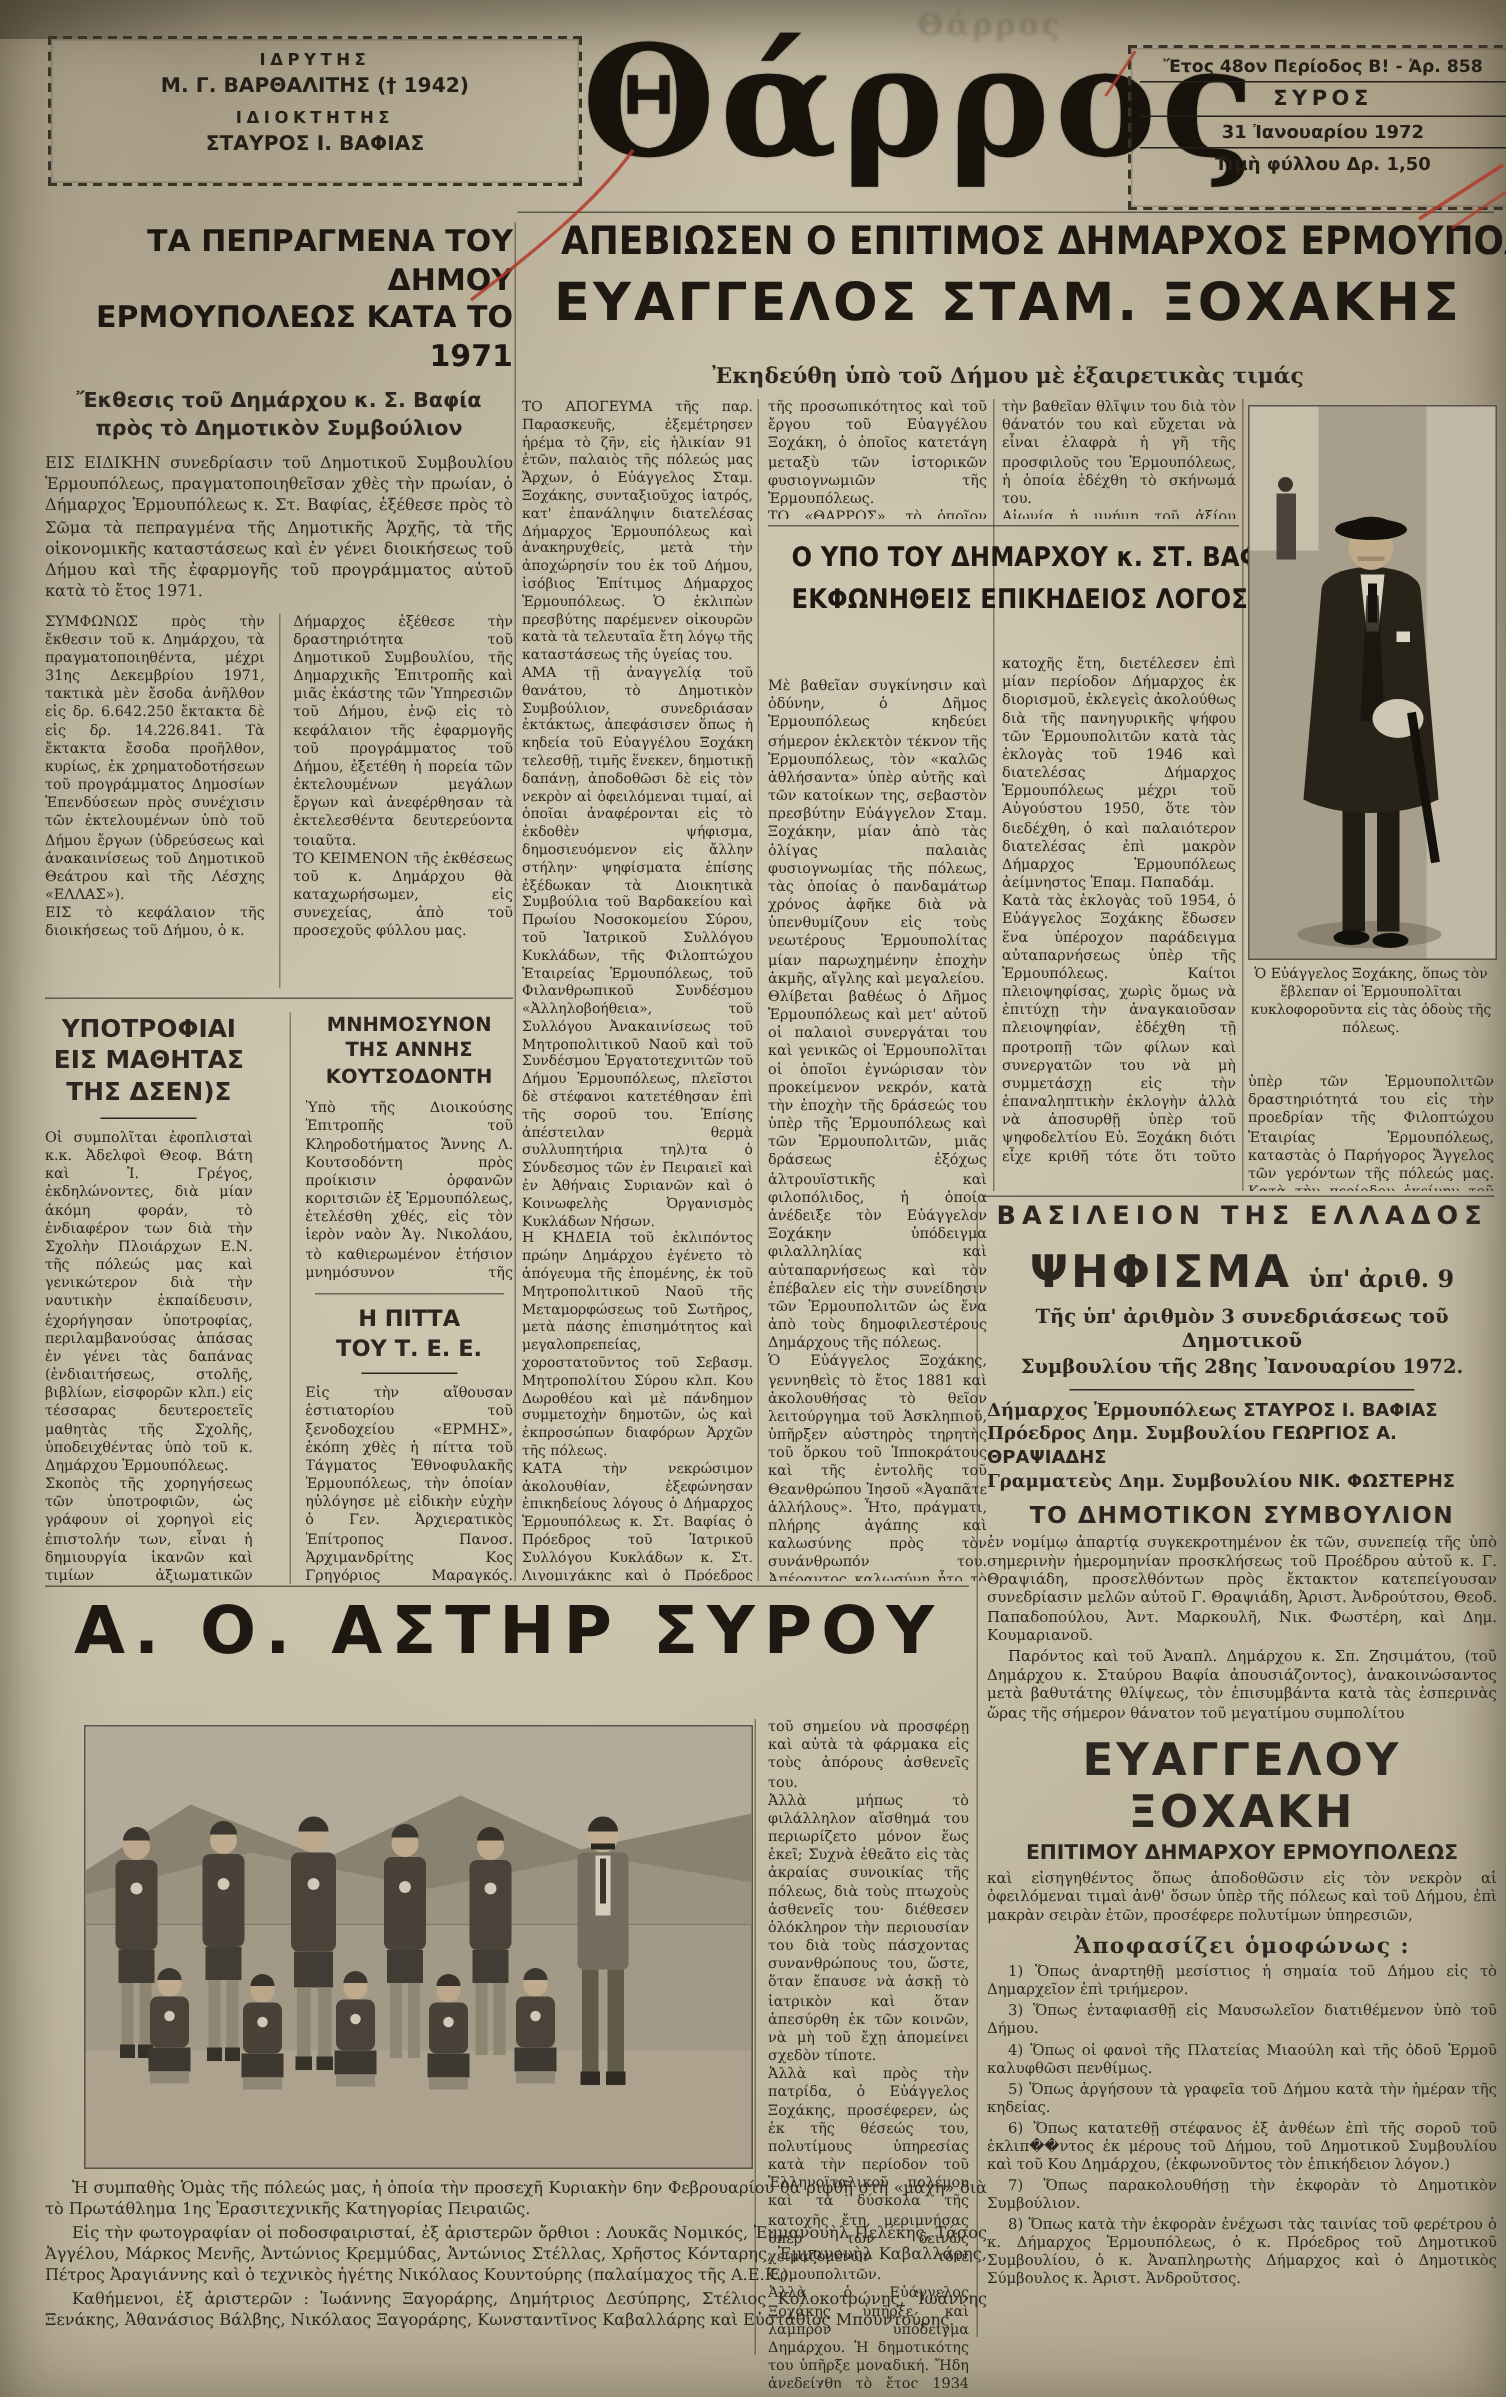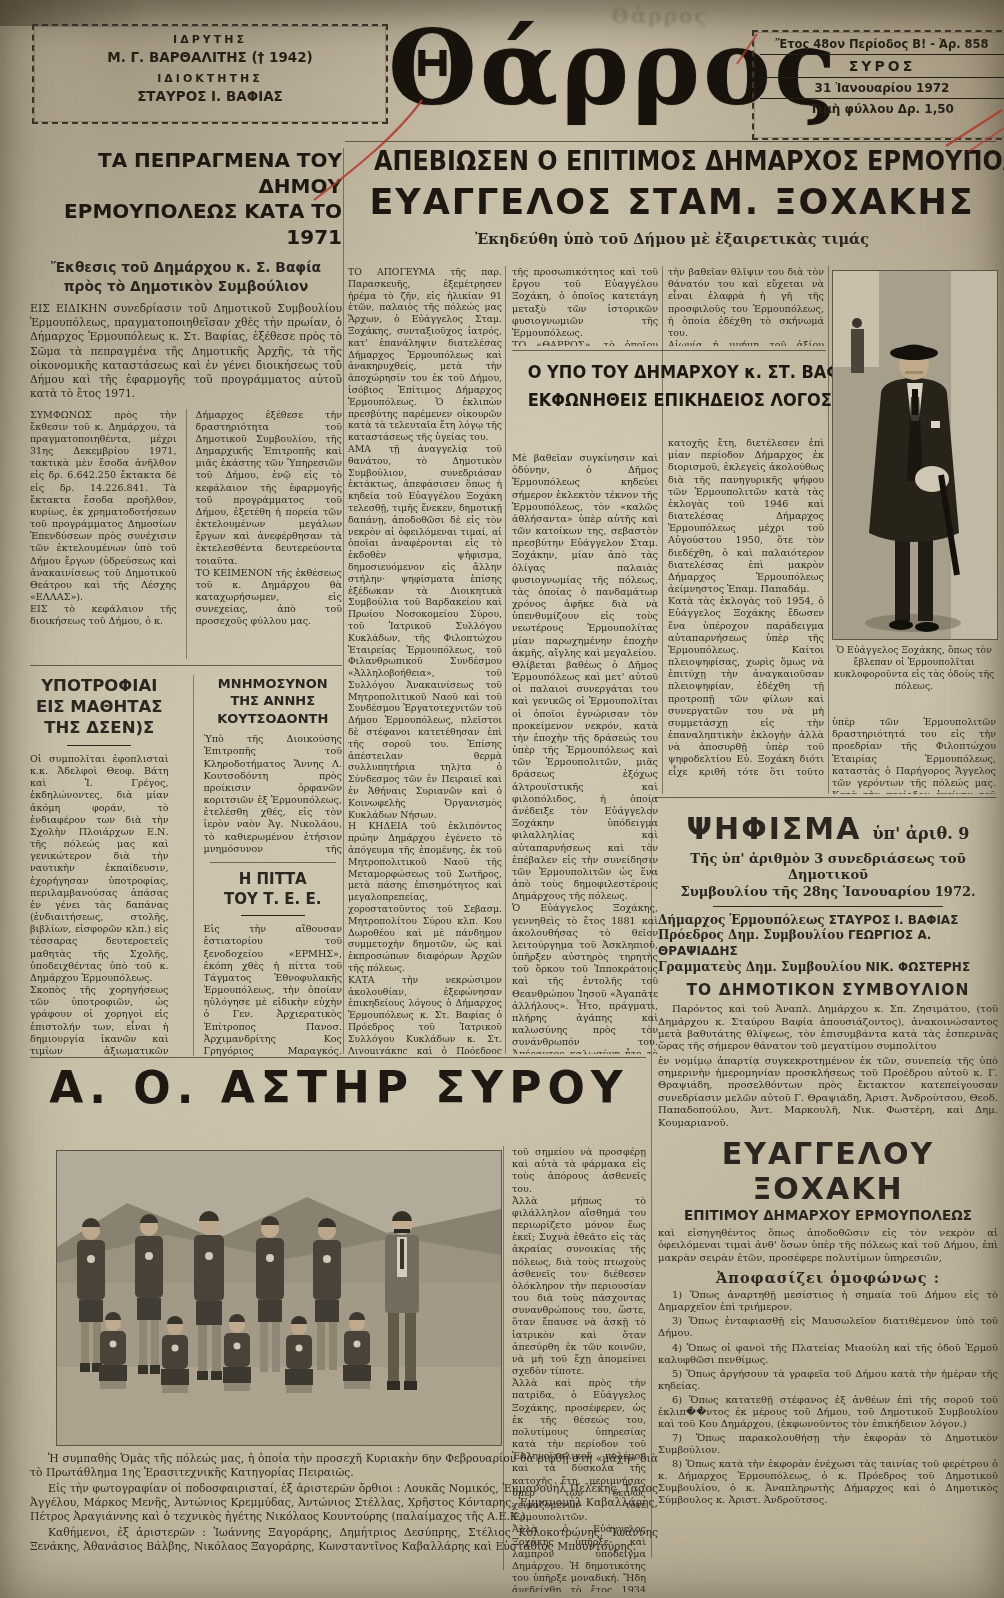--- a/index.html
+++ b/index.html
@@ -42,21 +42,21 @@
   .sections .s{width:150px;}
   .sections .s + .s{border-left:1px solid rgba(45,39,31,.45);padding-left:10px;margin-left:24px;}
   .st-big{font-family:"DejaVu Sans",sans-serif;font-weight:700;font-size:16.5px;line-height:1.3;text-align:center;}
   .st-mid{font-family:"DejaVu Sans",sans-serif;font-weight:700;font-size:13px;line-height:1.35;text-align:center;}
   .trule{width:64px;height:1px;background:#2b2620;margin:6px auto 7px;}
   
   .mainhead{position:absolute;left:348px;top:146px;width:648px;text-align:center;}
   .mh1{font-family:"DejaVu Sans",sans-serif;font-weight:700;font-size:26px;white-space:nowrap;
        transform:scaleX(.92);transform-origin:center;color:#1d1912;}
   .mh2{font-family:"DejaVu Sans",sans-serif;font-weight:700;font-size:35px;letter-spacing:2px;margin-top:6px;color:#1d1912;}
-  .msub{font-weight:700;font-size:14.5px;margin-top:8px;}
+  .msub{font-weight:700;font-size:14.5px;margin-top:20px;}
   .innerhead{position:absolute;left:512px;top:358px;width:314px;text-align:center;}
   .ih{font-family:"DejaVu Sans",sans-serif;font-weight:700;font-size:18px;line-height:1.55;white-space:nowrap;
       transform:scaleX(.9);transform-origin:center;color:#1d1912;}
   .photobox{position:absolute;border:1px solid rgba(40,34,26,.6);overflow:hidden;background:#a89f8e;}
   .caption{position:absolute;font-size:9.3px;line-height:1.3;text-align:center;}
   
   .rblock{position:absolute;left:658px;top:801px;width:340px;}
   .rb-king{font-family:"DejaVu Sans",sans-serif;font-weight:700;font-size:17px;letter-spacing:4px;text-align:center;}
   .rb-muni{font-family:"DejaVu Sans",sans-serif;font-weight:700;font-size:24px;letter-spacing:2px;text-align:center;margin-top:9px;}
   .rb-psif{text-align:center;margin-top:10px;}
@@ -203,35 +203,36 @@
       <circle cx="81" cy="94" r="15" fill="#c0aa89"></circle>
       <path d="M64,84 C64,70 98,70 98,84 Z" fill="#14110c"></path>
       <ellipse cx="81" cy="82" rx="24" ry="7" fill="#14110c"></ellipse>
       <rect x="72" y="100" width="18" height="3" fill="#8f7c60" opacity="0.7"></rect>
     </svg>
   </div>
   <div class="caption" style="left:832px;top:644px;width:164px;">Ὁ Εὐάγγελος Ξοχάκης, ὅπως τὸν ἔβλεπαν οἱ Ἑρμουπολῖται κυκλοφοροῦντα εἰς τὰς ὁδοὺς τῆς πόλεως.</div>
   <div class="abs col" style="left:832px;top:716px;width:164px;height:78px;">ὑπὲρ τῶν Ἑρμουπολιτῶν δραστηριότητά του εἰς τὴν προεδρίαν τῆς Φιλοπτώχου Ἑταιρίας Ἑρμουπόλεως, καταστὰς ὁ Παρήγορος Ἄγγελος τῶν γερόντων τῆς πόλεώς μας. Κατὰ τὴν περίοδον ἐκείνην τοῦ ἀπενεμήθη, εἰς ἐπιβράβευσιν τῆς κοινωφε-</div>
 
   <div class="rblock">
+    <div class="rb-king">ΒΑΣΙΛΕΙΟΝ ΤΗΣ ΕΛΛΑΔΟΣ</div>
     <div class="rb-psif">
       <span class="big">ΨΗΦΙΣΜΑ</span>
       <span class="no">ὑπ' ἀριθ. 9</span>
     </div>
     <div class="rb-session">
       <div>Τῆς ὑπ' ἀριθμὸν 3 συνεδριάσεως τοῦ Δημοτικοῦ</div>
       <div>Συμβουλίου τῆς 28ης Ἰανουαρίου 1972.</div>
     </div>
     <div class="rb-srule"></div>
     <div class="offline"><span>Δήμαρχος Ἑρμουπόλεως</span> <span class="on">ΣΤΑΥΡΟΣ Ι. ΒΑΦΙΑΣ</span></div>
     <div class="offline"><span>Πρόεδρος Δημ. Συμβουλίου</span> <span class="on">ΓΕΩΡΓΙΟΣ Α. ΘΡΑΨΙΑΔΗΣ</span></div>
     <div class="offline"><span>Γραμματεὺς Δημ. Συμβουλίου</span> <span class="on">ΝΙΚ. ΦΩΣΤΕΡΗΣ</span></div>
     <div class="rb-council">ΤΟ ΔΗΜΟΤΙΚΟΝ ΣΥΜΒΟΥΛΙΟΝ</div>
+    <div class="rb-p">ἐν νομίμῳ ἀπαρτίᾳ συγκεκροτημένον ἐκ τῶν, συνεπείᾳ τῆς ὑπὸ σημερινὴν ἡμερομηνίαν προσκλήσεως τοῦ Προέδρου αὐτοῦ κ. Γ. Θραψιάδη, προσελθόντων πρὸς ἔκτακτον κατεπείγουσαν συνεδρίασιν μελῶν αὐτοῦ Γ. Θραψιάδη, Ἀριστ. Ἀνδρούτσου, Θεοδ. Παπαδοπούλου, Ἀντ. Μαρκουλῆ, Νικ. Φωστέρη, καὶ Δημ. Κουμαριανοῦ.</div>
     <div class="rb-p" style="text-indent:14px;">Παρόντος καὶ τοῦ Ἀναπλ. Δημάρχου κ. Σπ. Ζησιμάτου, (τοῦ Δημάρχου κ. Σταύρου Βαφία ἀπουσιάζοντος), ἀνακοινώσαντος μετὰ βαθυτάτης θλίψεως, τὸν ἐπισυμβάντα κατὰ τὰς ἑσπερινὰς ὥρας τῆς σήμερον θάνατον τοῦ μεγατίμου συμπολίτου</div>
-    <div class="rb-p">ἐν νομίμῳ ἀπαρτίᾳ συγκεκροτημένον ἐκ τῶν, συνεπείᾳ τῆς ὑπὸ σημερινὴν ἡμερομηνίαν προσκλήσεως τοῦ Προέδρου αὐτοῦ κ. Γ. Θραψιάδη, προσελθόντων πρὸς ἔκτακτον κατεπείγουσαν συνεδρίασιν μελῶν αὐτοῦ Γ. Θραψιάδη, Ἀριστ. Ἀνδρούτσου, Θεοδ. Παπαδοπούλου, Ἀντ. Μαρκουλῆ, Νικ. Φωστέρη, καὶ Δημ. Κουμαριανοῦ.</div>
     <div class="rb-name">ΕΥΑΓΓΕΛΟΥ ΞΟΧΑΚΗ</div>
     <div class="rb-dtitle">ΕΠΙΤΙΜΟΥ ΔΗΜΑΡΧΟΥ ΕΡΜΟΥΠΟΛΕΩΣ</div>
     <div class="rb-p">καὶ εἰσηγηθέντος ὅπως ἀποδοθῶσιν εἰς τὸν νεκρὸν αἱ ὀφειλόμεναι τιμαὶ ἀνθ' ὅσων ὑπὲρ τῆς πόλεως καὶ τοῦ Δήμου, ἐπὶ μακρὰν σειρὰν ἐτῶν, προσέφερε πολυτίμων ὑπηρεσιῶν,</div>
     <div class="rb-decides">Ἀποφασίζει ὁμοφώνως :</div>
     <div>
       <p class="rb-item">1) Ὅπως ἀναρτηθῇ μεσίστιος ἡ σημαία τοῦ Δήμου εἰς τὸ Δημαρχεῖον ἐπὶ τριήμερον.</p>
       <p class="rb-item">3) Ὅπως ἐνταφιασθῇ εἰς Μαυσωλεῖον διατιθέμενον ὑπὸ τοῦ Δήμου.</p>
       <p class="rb-item">4) Ὅπως οἱ φανοὶ τῆς Πλατείας Μιαούλη καὶ τῆς ὁδοῦ Ἑρμοῦ καλυφθῶσι πενθίμως.</p>
       <p class="rb-item">5) Ὅπως ἀργήσουν τὰ γραφεῖα τοῦ Δήμου κατὰ τὴν ἡμέραν τῆς κηδείας.</p>
       <p class="rb-item">6) Ὅπως κατατεθῇ στέφανος ἐξ ἀνθέων ἐπὶ τῆς σοροῦ τοῦ ἐκλιπ��ντος ἐκ μέρους τοῦ Δήμου, τοῦ Δημοτικοῦ Συμβουλίου καὶ τοῦ Κου Δημάρχου, (ἐκφωνοῦντος τὸν ἐπικήδειον λόγον.)</p>

